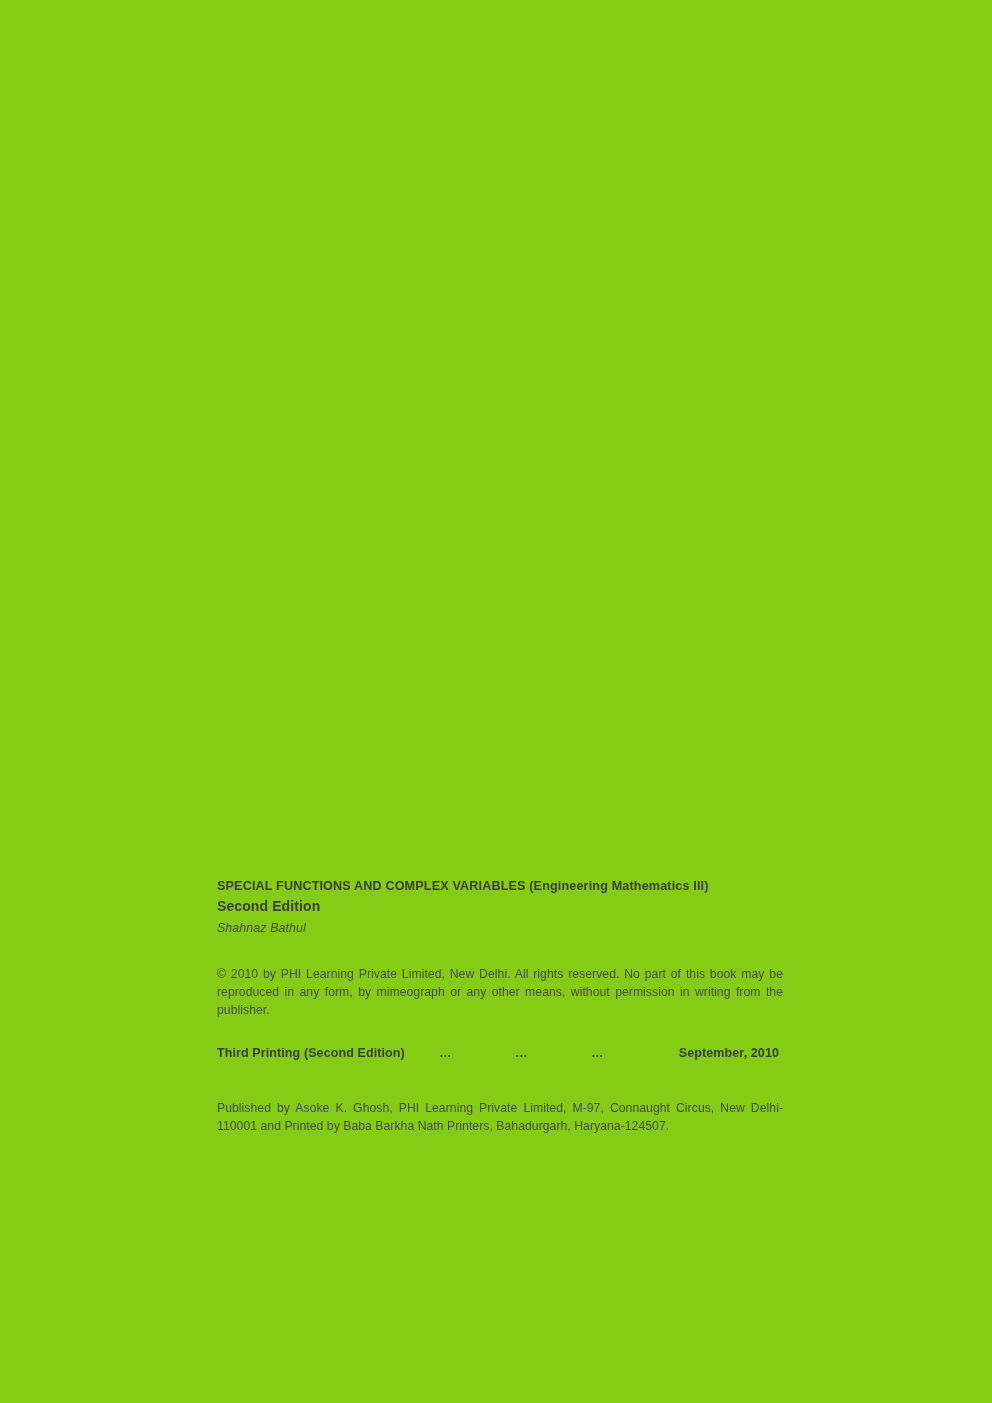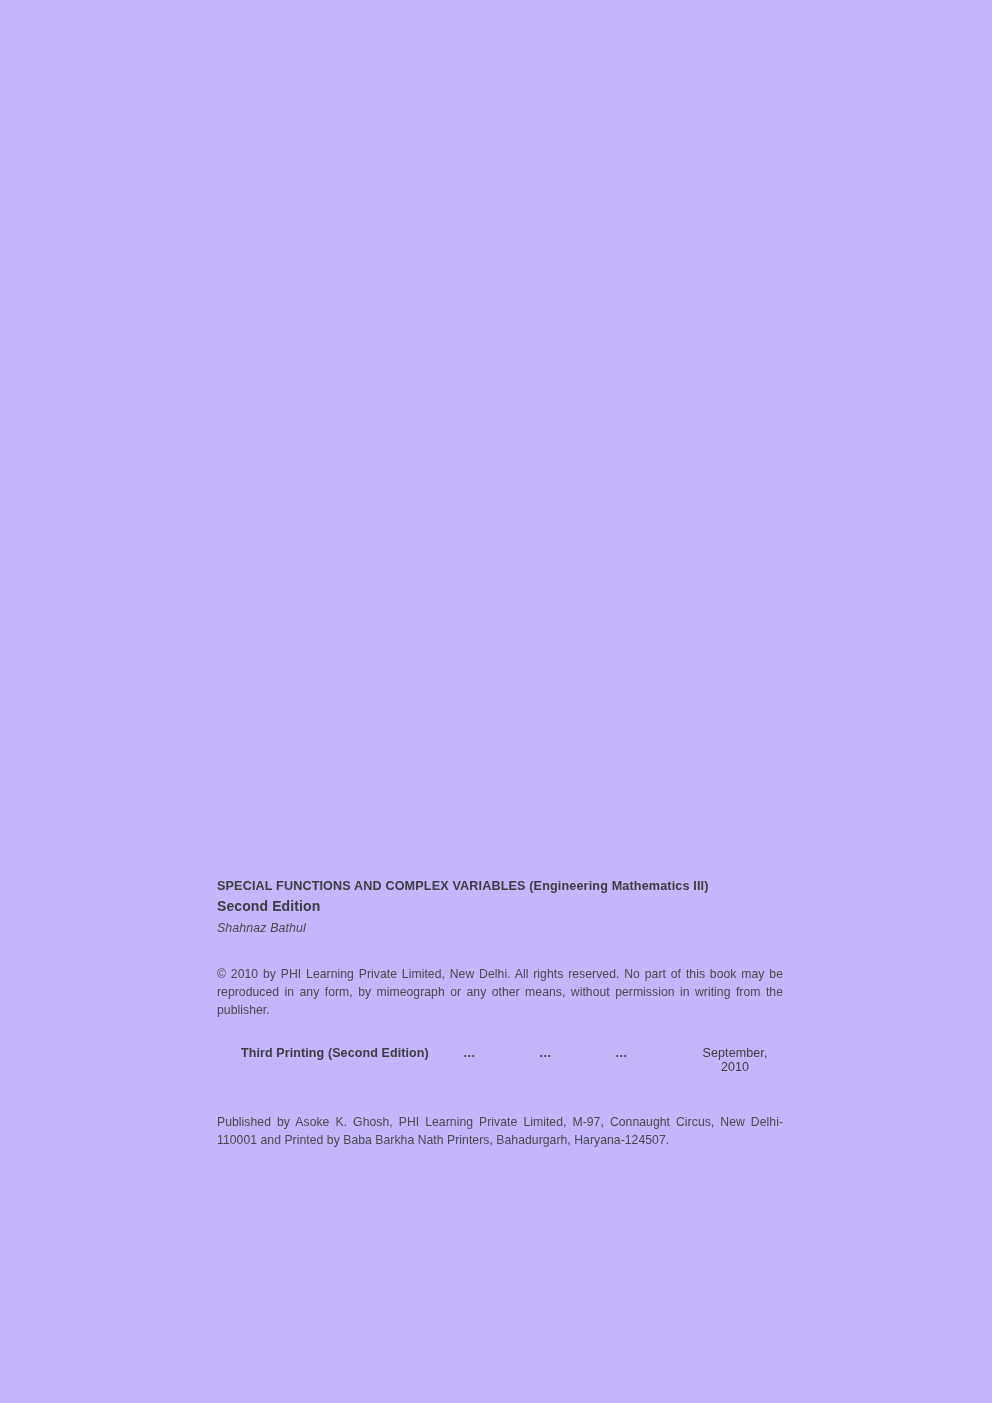--- a/index.html
+++ b/index.html
@@ -11,21 +11,21 @@
     width: 992px;
     height: 1403px;
     position: relative;
     font-family: "Liberation Sans", sans-serif;
     color: #3a3a3a;
     -webkit-font-smoothing: antialiased;
   }
   .page {
     position: absolute;
     inset: 0;
-    background: #c4b5fd;
+    background: #84cc16;
   }
   .copyright-block {
     position: absolute;
     left: 217px;
     top: 878px;
     width: 570px;
   }
   .title-line {
     font-size: 12.6px;
     font-weight: bold;
@@ -78,33 +78,32 @@
     font-weight: bold;
     color: #3d3d3d;
     display: flex;
     align-items: baseline;
     letter-spacing: 0.1px;
     width: 566px;
   }
   .printing-label {
     width: 222px;
     flex: 0 0 auto;
-    margin-left: 24px;
   }
   .dots {
     width: 76px;
     flex: 0 0 auto;
     text-align: left;
     font-weight: bold;
     color: #4a4a4a;
     letter-spacing: 1px;
   }
   .printing-date {
     margin-left: auto;
-    font-weight: normal;
+    font-weight: bold;
     color: #3d3d3d;
     padding-right: 4px;
     text-align: center;
   }
   .publisher-para {
     font-size: 12.2px;
     color: #4a4a4a;
     line-height: 1.48;
     margin-top: 39px;
     letter-spacing: 0.05px;

